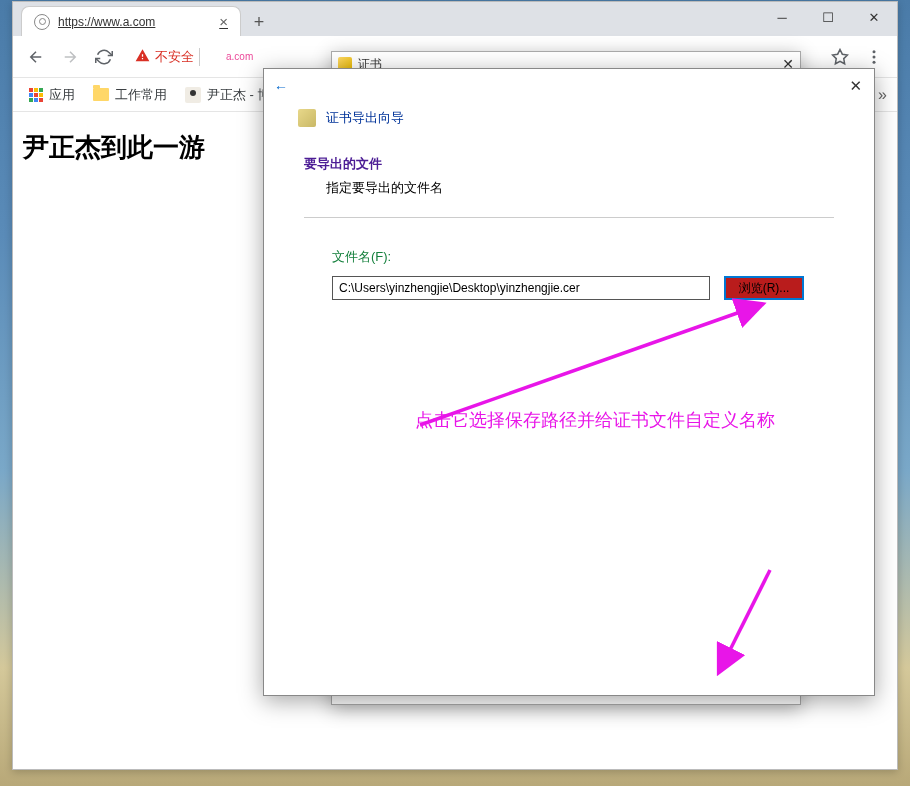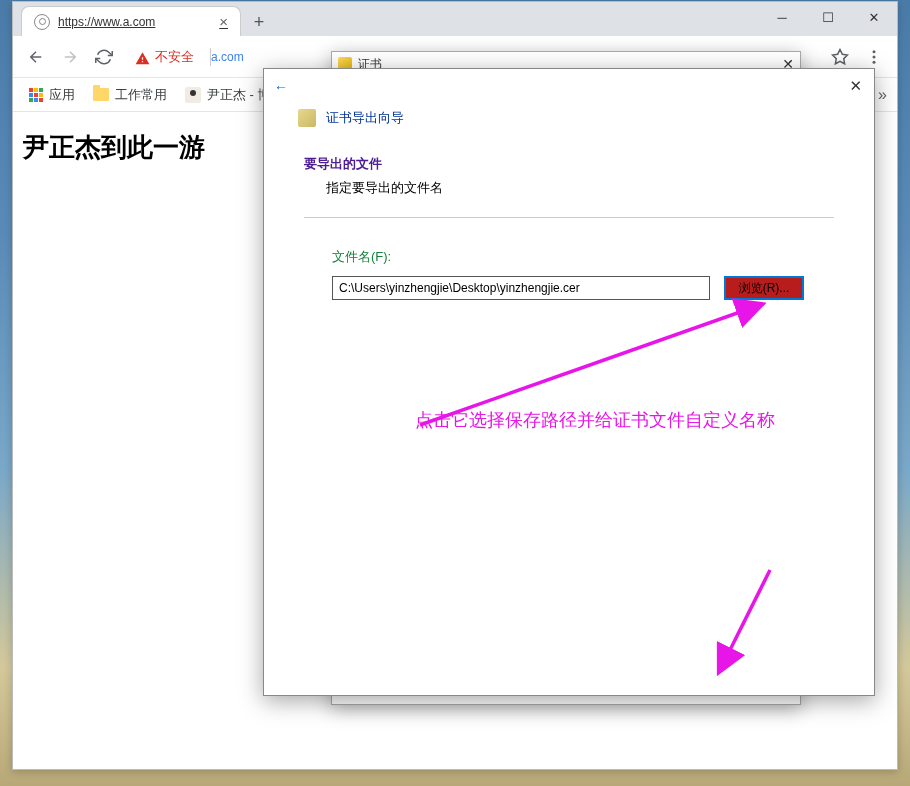--- a/index.html
+++ b/index.html
@@ -16,23 +16,23 @@
     .tab-close { margin-left: auto; color: #666; font-size: 15px; cursor: pointer; }
     .new-tab { width: 28px; height: 28px; display: flex; align-items: center; justify-content: center; color: #555; font-size: 18px; cursor: pointer; margin-left: 4px; }
     .window-controls { margin-left: auto; display: flex; height: 30px; align-self: flex-start; }
     .wc-btn { width: 46px; height: 30px; display: flex; align-items: center; justify-content: center; color: #333; font-size: 13px; cursor: pointer; }
     
     
     .addr-bar { height: 42px; background: #fff; display: flex; align-items: center; padding: 0 8px; gap: 4px; border-bottom: 1px solid #e5e5e5; }
     .nav-btn { width: 30px; height: 30px; display: flex; align-items: center; justify-content: center; color: #5f6368; cursor: pointer; border-radius: 50%; }
     .nav-btn svg { width: 18px; height: 18px; }
     .addr-field { flex: 0 0 auto; display: flex; align-items: center; margin-left: 12px; }
-    .security-warning { display: flex; align-items: flex-end; color: #d93025; font-size: 13px; padding-right: 16px; border-right: 1px solid #ccc; }
+    .security-warning { display: flex; align-items: flex-start; color: #d93025; font-size: 13px; padding-right: 5px; border-right: 1px solid #ccc; margin-right: 10px; }
     .security-warning svg { margin-right: 5px; }
-    .url-text { font-size: 12px; color: #3b82f6; }
+    .url-text { font-size: 10px; color: #ec4899; margin-left: 16px; }
     .addr-spacer { flex: 1; }
     .star-btn, .menu-btn { width: 30px; height: 30px; display: flex; align-items: center; justify-content: center; color: #5f6368; cursor: pointer; }
     
     
     .bookmarks-bar { height: 34px; background: #fff; display: flex; align-items: center; padding: 0 10px; gap: 6px; border-bottom: 1px solid #e5e5e5; font-size: 13px; color: #3c4043; }
     .bk-item { display: flex; align-items: center; gap: 6px; padding: 4px 6px; cursor: pointer; border-radius: 4px; }
     .apps-icon { display: grid; grid-template-columns: repeat(3, 4px); grid-template-rows: repeat(3, 4px); gap: 1px; }
     .apps-icon span:nth-child(1) { background: #ea4335; }
     .apps-icon span:nth-child(2) { background: #fbbc04; }
     .apps-icon span:nth-child(3) { background: #34a853; }

